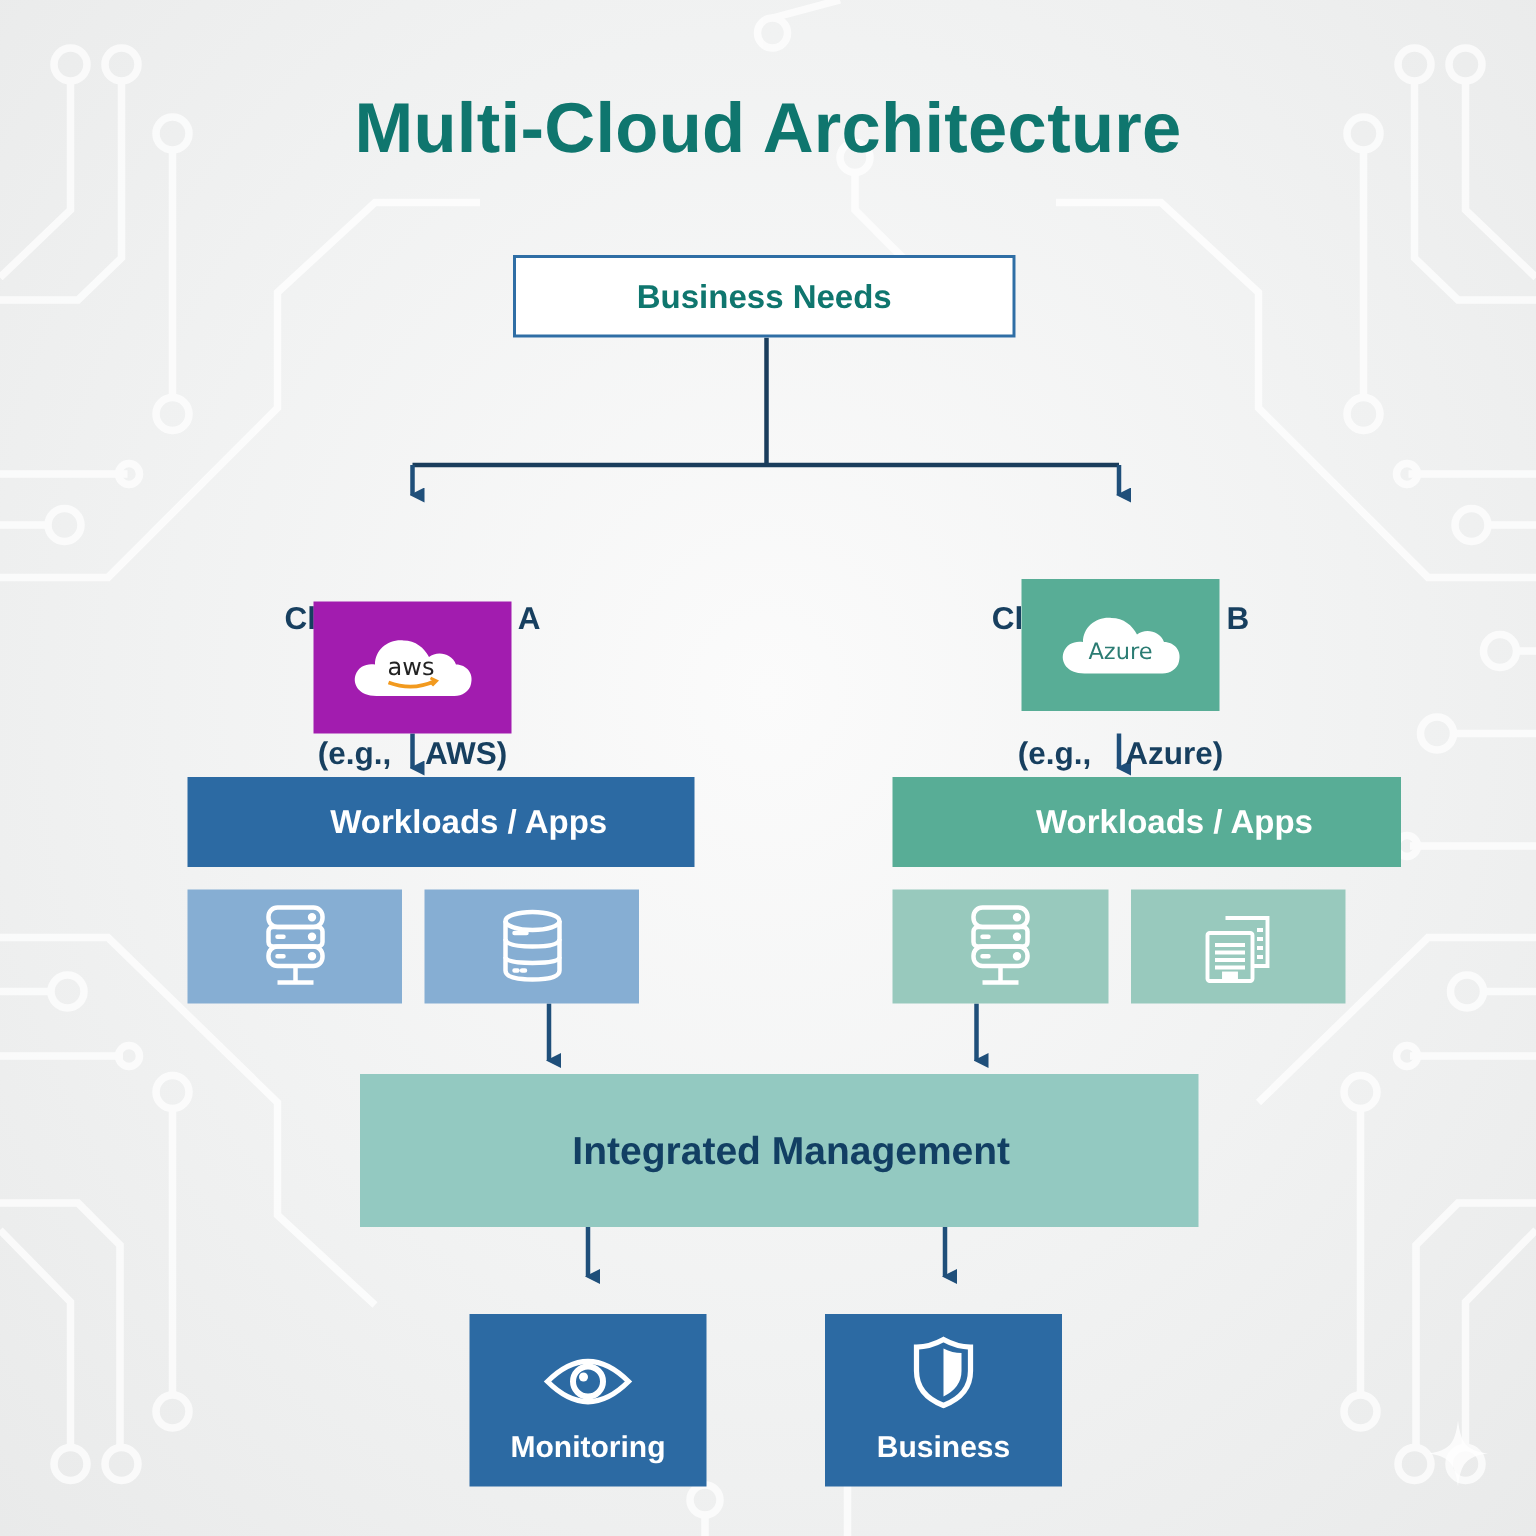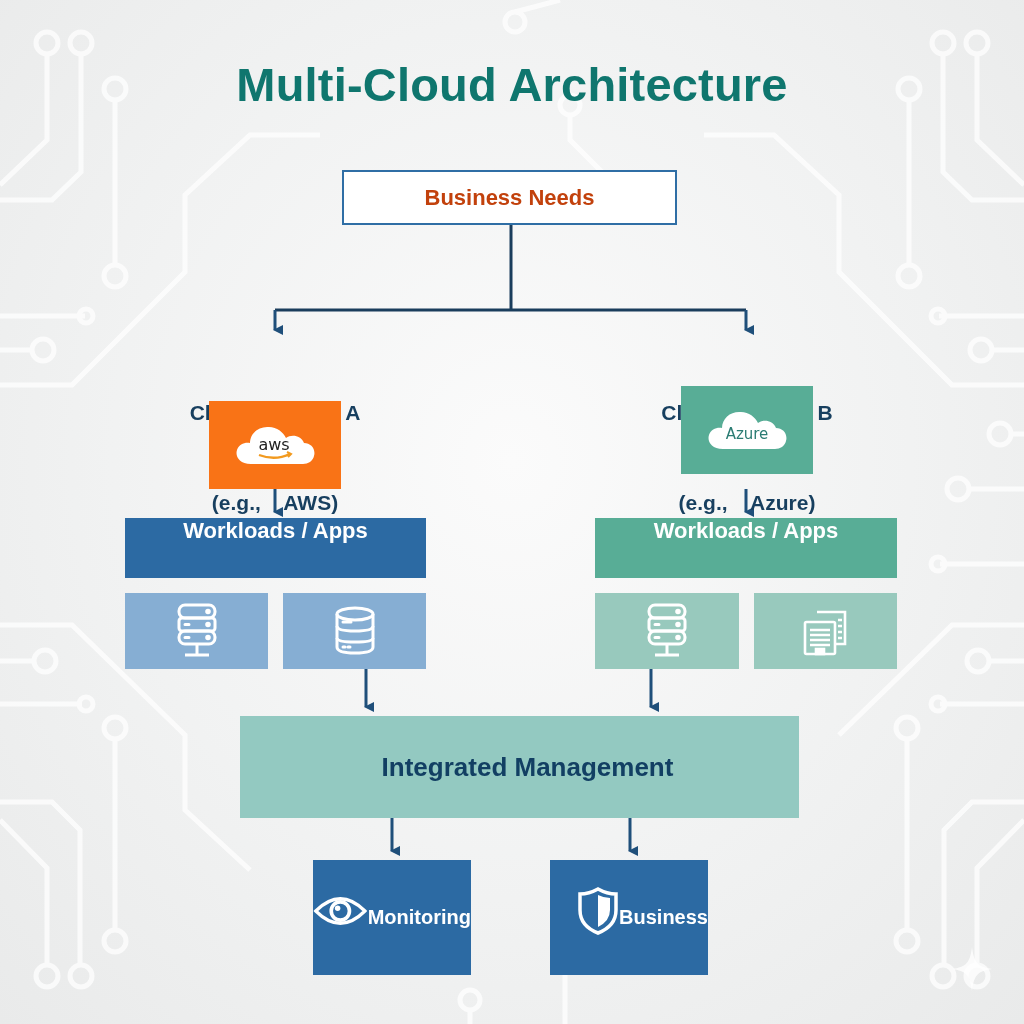--- a/index.html
+++ b/index.html
@@ -11,41 +11,41 @@
   .bg-circuit { position:absolute; left:0; top:0; width:1024px; height:1024px; }
   .abs { position:absolute; }
   .title {
     left:0; top:57px; width:1024px; text-align:center;
     font-size:47px; font-weight:bold; color:#0f766e; letter-spacing:0.2px;
   }
   .box-outline {
     left:342px; top:170px; width:335px; height:55px; box-sizing:border-box;
     background:#fff; border:2px solid #2f6ea5;
     display:flex; align-items:center; justify-content:center;
-    font-size:22px; font-weight:bold; color:#c2410c;
+    font-size:22px; font-weight:bold; color:#0f766e;
   }
   .provider-label {
     text-align:center; font-size:21px; font-weight:bold; color:#173f5f; line-height:30px;
     white-space:pre;
   }
   .logo-box { display:flex; align-items:center; justify-content:center; }
   .wl-header {
-    display:flex; align-items:flex-start; justify-content:center;
-    font-size:22px; font-weight:bold; color:#fff;
+    display:flex; align-items:center; justify-content:center;
+    font-size:22px; font-weight:bold; color:#fff;padding-left:37px;
   }
   .tile { display:flex; align-items:center; justify-content:center; }
   .mgmt {
     left:240px; top:716px; width:543px; height:102px; background:#93c9c1;
     display:flex; align-items:center; justify-content:center;
     font-size:26px; font-weight:bold; color:#123f63;padding-left:16px;
   }
   .bottom-box {
-    background:#2c6aa3; color:#fff; display:flex; flex-direction:row;
-    align-items:center; justify-content:flex-end; box-sizing:border-box; 
-    font-size:20px; font-weight:bold;
+    background:#2c6aa3; color:#fff; display:flex; flex-direction:column;
+    align-items:center; justify-content:flex-end; box-sizing:border-box; padding-bottom:14px;
+    font-size:20px; font-weight:bold;margin-top:16px;
   }
   .bottom-box svg { margin-bottom:14px; }
   .connectors { position:absolute; left:0; top:0; width:1024px; height:1024px; pointer-events:none; }
 </style>
 </head>
 <body>
 
 <svg class="bg-circuit" viewBox="0 0 1024 1024">
   <g fill="none" stroke="#ffffff" stroke-width="5" opacity="0.75">
 
@@ -147,21 +147,21 @@
 </svg>
 
 <div class="abs box-outline">
   <span>Business Needs</span>
 </div>
 
 <div class="abs provider-label" style="left:140px;top:338px;width:270px;">
   <div>Cloud Provider A</div>
   <div>(e.g.,    AWS)</div>
 </div>
-<div class="abs logo-box" style="left:209px;top:401px;width:132px;height:88px;background:#f97316;">
+<div class="abs logo-box" style="left:209px;top:401px;width:132px;height:88px;background:#a21caf;">
   <svg width="84" height="50" viewBox="0 0 84 50">
     <path d="M18 44 C6 44 2 36 4 30 C6 24 12 22 17 23 C17 13 26 6 36 7 C44 7 50 12 53 18 C58 14 68 15 71 23 C78 23 83 29 81 36 C80 41 75 44 70 44 Z" fill="#ffffff"></path>
     <text x="41" y="30" text-anchor="middle" font-family="DejaVu Sans, sans-serif" font-size="16" fill="#222">aws</text>
     <path d="M26 35 Q42 41 57 34" stroke="#f29a1f" stroke-width="2.4" fill="none"></path>
     <path d="M54 32 L58 34 L55 37" stroke="#f29a1f" stroke-width="2" fill="none"></path>
   </svg>
 </div>
 <div class="abs wl-header" style="left:125px;top:518px;width:301px;height:60px;background:#2c6aa3;">
   <span>Workloads / Apps</span>
 </div>

